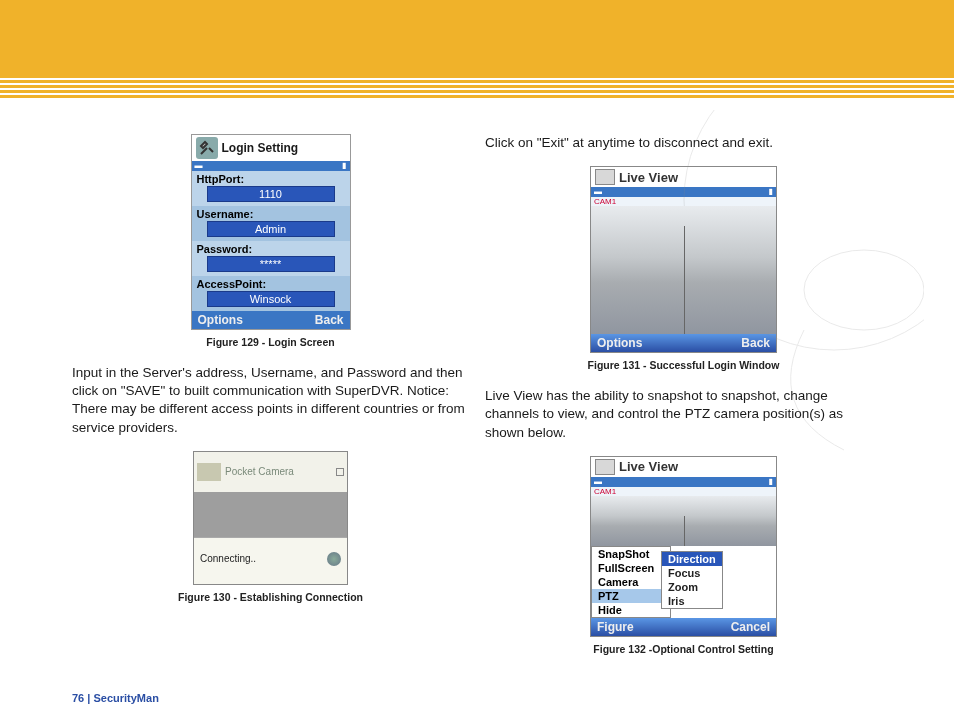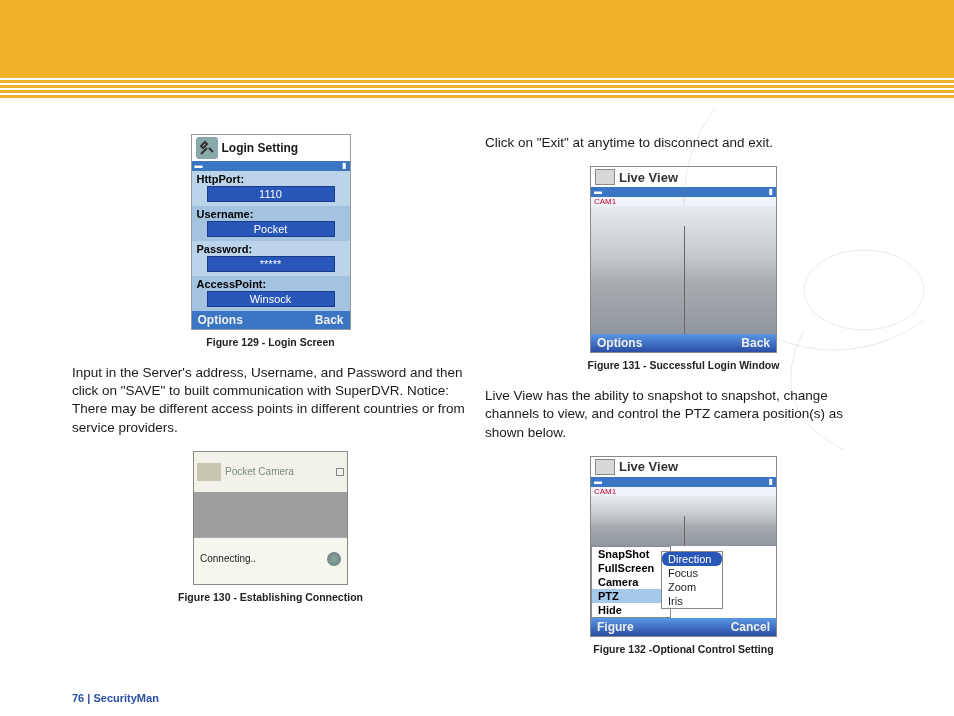--- a/index.html
+++ b/index.html
@@ -33,21 +33,21 @@
   .live .cam-icon { width:20px; height:16px; background:#d8d8d8; border:1px solid #888; margin-right:4px;}
   .live .status { height:10px; background:#3a76c4; display:flex; justify-content:space-between; padding:0 3px; font-size:8px; color:#fff;}
   .live .camlabel { font-size:8px; color:#c03; padding:0 3px; background:#eef4fa;}
   .live .video { height:128px; background:linear-gradient(#e8ebee, #c4c8cb 40%, #a8acb0 60%, #9096a0); position:relative;}
   .live .video::after { content:""; position:absolute; top:20px; bottom:0; left:50%; width:1px; background:#666;}
   .live .softkeys { background:#3a76c4; background:linear-gradient(#5a96e4,#2a4ea4); color:#eee; font-weight:bold; display:flex; justify-content:space-between; padding:2px 6px; font-size:12px;}
   .menu { border:1px solid #888; background:#fff; }
   .menu div { padding:1px 6px; font-size:11px; font-weight:bold; color:#000;}
   .menu .sel { background:#a6c8ea;}
   .sub { position:absolute; left:70px; top:5px; width:62px; border:1px solid #888; background:#fff;}
-  .sub div { padding:1px 6px; font-size:11px; font-weight:normal;border-radius:6px;}
+  .sub div { padding:1px 6px; font-size:11px; font-weight:bold;}
   .sub .sel2 { background:#2956b9; color:#fff;}
   .footer { position:absolute; bottom:12px; left:72px; font-size:11px; font-weight:bold; color:#2a4ea4;}
   .bg-lines { position:absolute; right:30px; top:110px; width:260px; height:360px; opacity:0.18; pointer-events:none;}
 </style>
 </head>
 <body>
 
 <div class="top-bar"></div>
 <div class="stripes">
   <div></div>
@@ -79,21 +79,21 @@
           <span>▬</span>
           <span>▮</span>
         </div>
       <div class="body">
         <div class="row">
             <div class="lbl">HttpPort:</div>
             <div class="val">1110</div>
           </div>
         <div class="row alt">
             <div class="lbl">Username:</div>
-            <div class="val">Pocket</div>
+            <div class="val">Admin</div>
           </div>
         <div class="row">
             <div class="lbl">Password:</div>
             <div class="val">*****</div>
           </div>
         <div class="row alt">
             <div class="lbl">AccessPoint:</div>
             <div class="val">Winsock</div>
           </div>
       </div>

